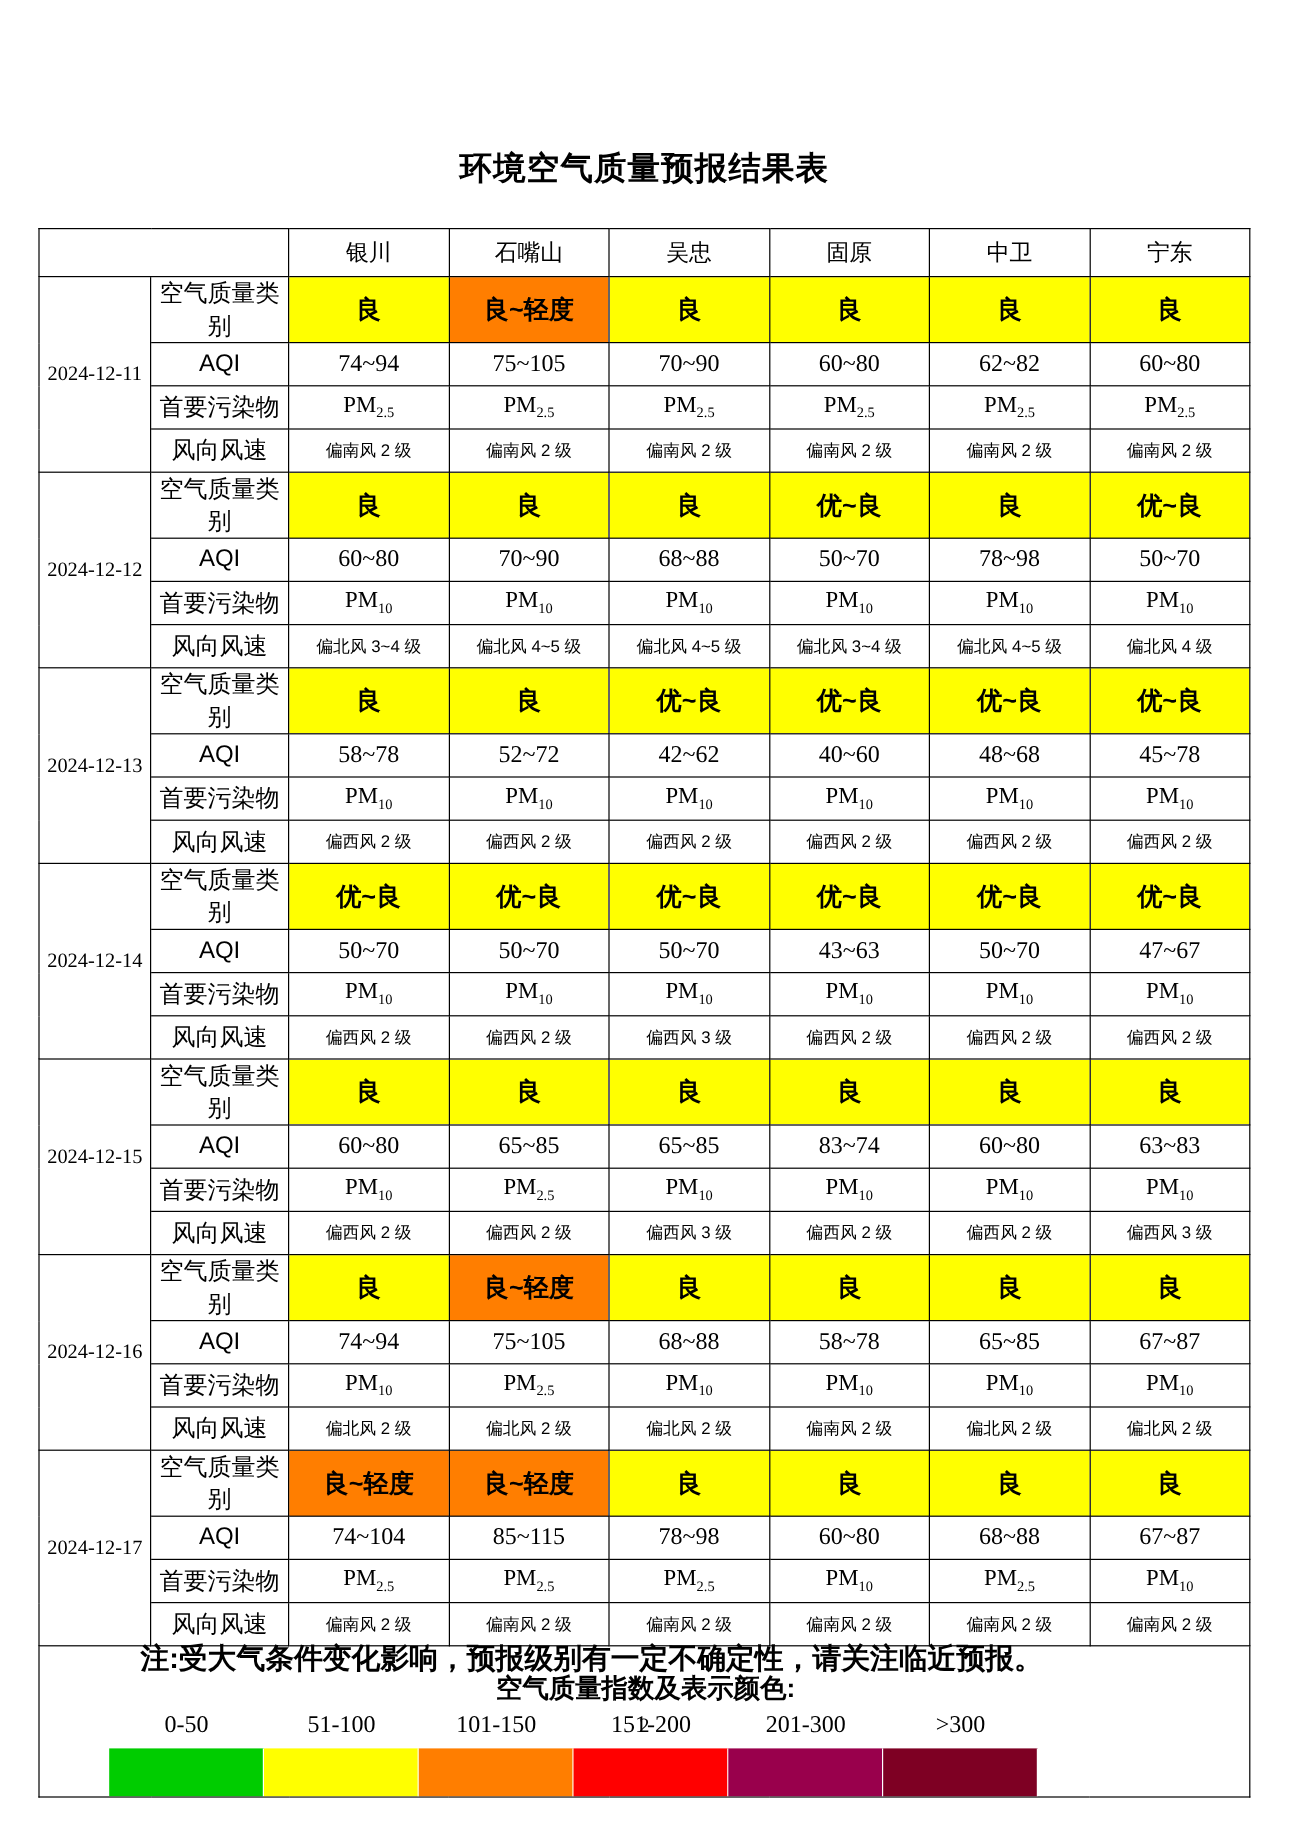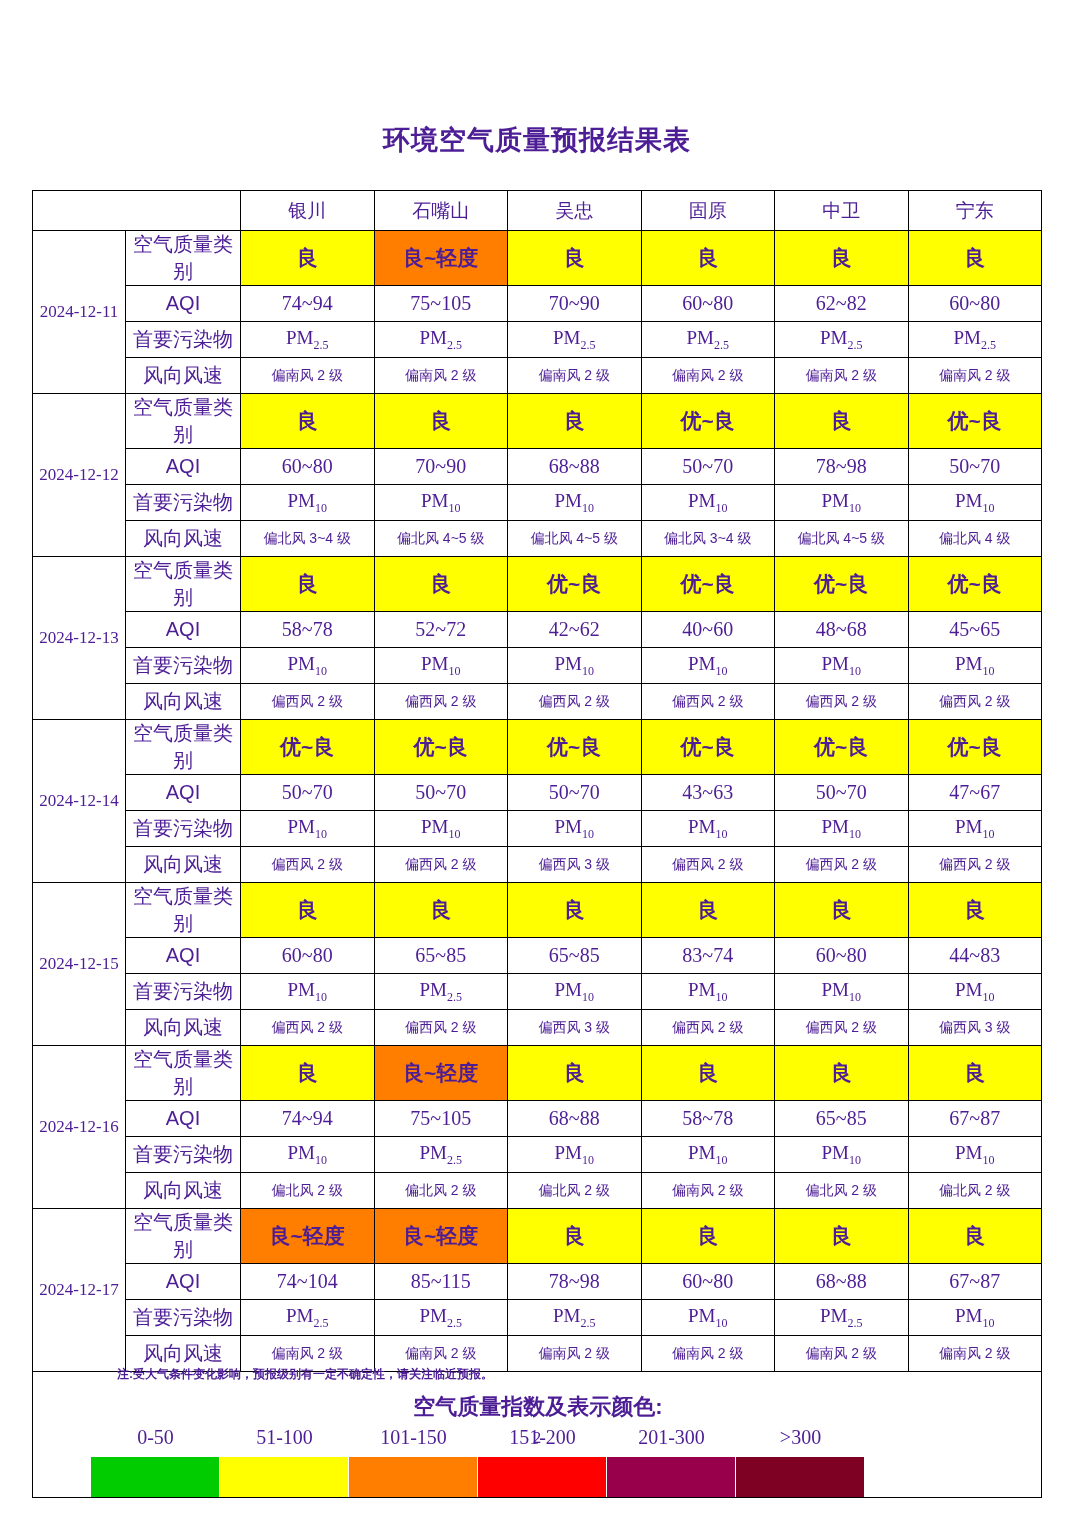--- a/index.html
+++ b/index.html
@@ -1,18 +1,18 @@
 <!DOCTYPE html>
 <html><head>
 <meta charset="utf-8">
 <style>
   html,body { margin:0; padding:0; background:#ffffff; }
   .page {
     position:relative; width:1074px; height:1520px; background:#fff;
-    font-family:"Liberation Serif", serif; color:#4c1d95;
+    font-family:"Liberation Serif", serif; color:#000000;
     overflow:hidden;
   }
   .title {
     position:absolute; top:122px; left:0; width:100%;
     text-align:center; font-size:27px; font-weight:bold; margin:0;
     letter-spacing:1px;
   }
   table.forecast {
     position:absolute; left:32px; top:190px; width:1010px;
     border-collapse:collapse; table-layout:fixed;
@@ -41,21 +41,21 @@
     margin:20px 0 4px 2px;
   }
   .legend-ranges { display:flex; margin-left:58px; }
   .legend-ranges .rng { width:129px; text-align:center; font-size:20px; }
   .legend-swatches { display:flex; margin-left:58px; margin-top:8px; }
   .legend-swatches .sw {
     width:129px; height:40px; box-sizing:border-box; border-right:1px solid #fff;
   }
   .note {
     position:absolute; left:117px; top:1366px;
-    font-family:"Liberation Sans", sans-serif; font-size:12px; font-weight:bold;
+    font-family:"Liberation Sans", sans-serif; font-size:24px; font-weight:bold;
   }
   .page-number {
     position:absolute; top:1428px; left:0; width:100%;
     text-align:center; font-size:17px;
   }
 </style>
 </head>
 <body>
 
 <div class="page">
@@ -168,21 +168,21 @@
           <td class="cat-cell" style="background: rgb(255, 255, 0);">优~良</td>
           <td class="cat-cell" style="background: rgb(255, 255, 0);">优~良</td>
         </tr>
         <tr class="val">
           <td class="label-cell">AQI</td>
           <td class="aqi-cell">58~78</td>
           <td class="aqi-cell">52~72</td>
           <td class="aqi-cell">42~62</td>
           <td class="aqi-cell">40~60</td>
           <td class="aqi-cell">48~68</td>
-          <td class="aqi-cell">45~65</td>
+          <td class="aqi-cell">45~78</td>
         </tr>
         <tr class="val">
           <td class="label-cell">首要污染物</td>
           <td class="pm-cell">PM<sub>10</sub></td>
           <td class="pm-cell">PM<sub>10</sub></td>
           <td class="pm-cell">PM<sub>10</sub></td>
           <td class="pm-cell">PM<sub>10</sub></td>
           <td class="pm-cell">PM<sub>10</sub></td>
           <td class="pm-cell">PM<sub>10</sub></td>
         </tr>
@@ -242,21 +242,21 @@
           <td class="cat-cell" style="background: rgb(255, 255, 0);">良</td>
           <td class="cat-cell" style="background: rgb(255, 255, 0);">良</td>
         </tr>
         <tr class="val">
           <td class="label-cell">AQI</td>
           <td class="aqi-cell">60~80</td>
           <td class="aqi-cell">65~85</td>
           <td class="aqi-cell">65~85</td>
           <td class="aqi-cell">83~74</td>
           <td class="aqi-cell">60~80</td>
-          <td class="aqi-cell">44~83</td>
+          <td class="aqi-cell">63~83</td>
         </tr>
         <tr class="val">
           <td class="label-cell">首要污染物</td>
           <td class="pm-cell">PM<sub>10</sub></td>
           <td class="pm-cell">PM<sub>2.5</sub></td>
           <td class="pm-cell">PM<sub>10</sub></td>
           <td class="pm-cell">PM<sub>10</sub></td>
           <td class="pm-cell">PM<sub>10</sub></td>
           <td class="pm-cell">PM<sub>10</sub></td>
         </tr>

